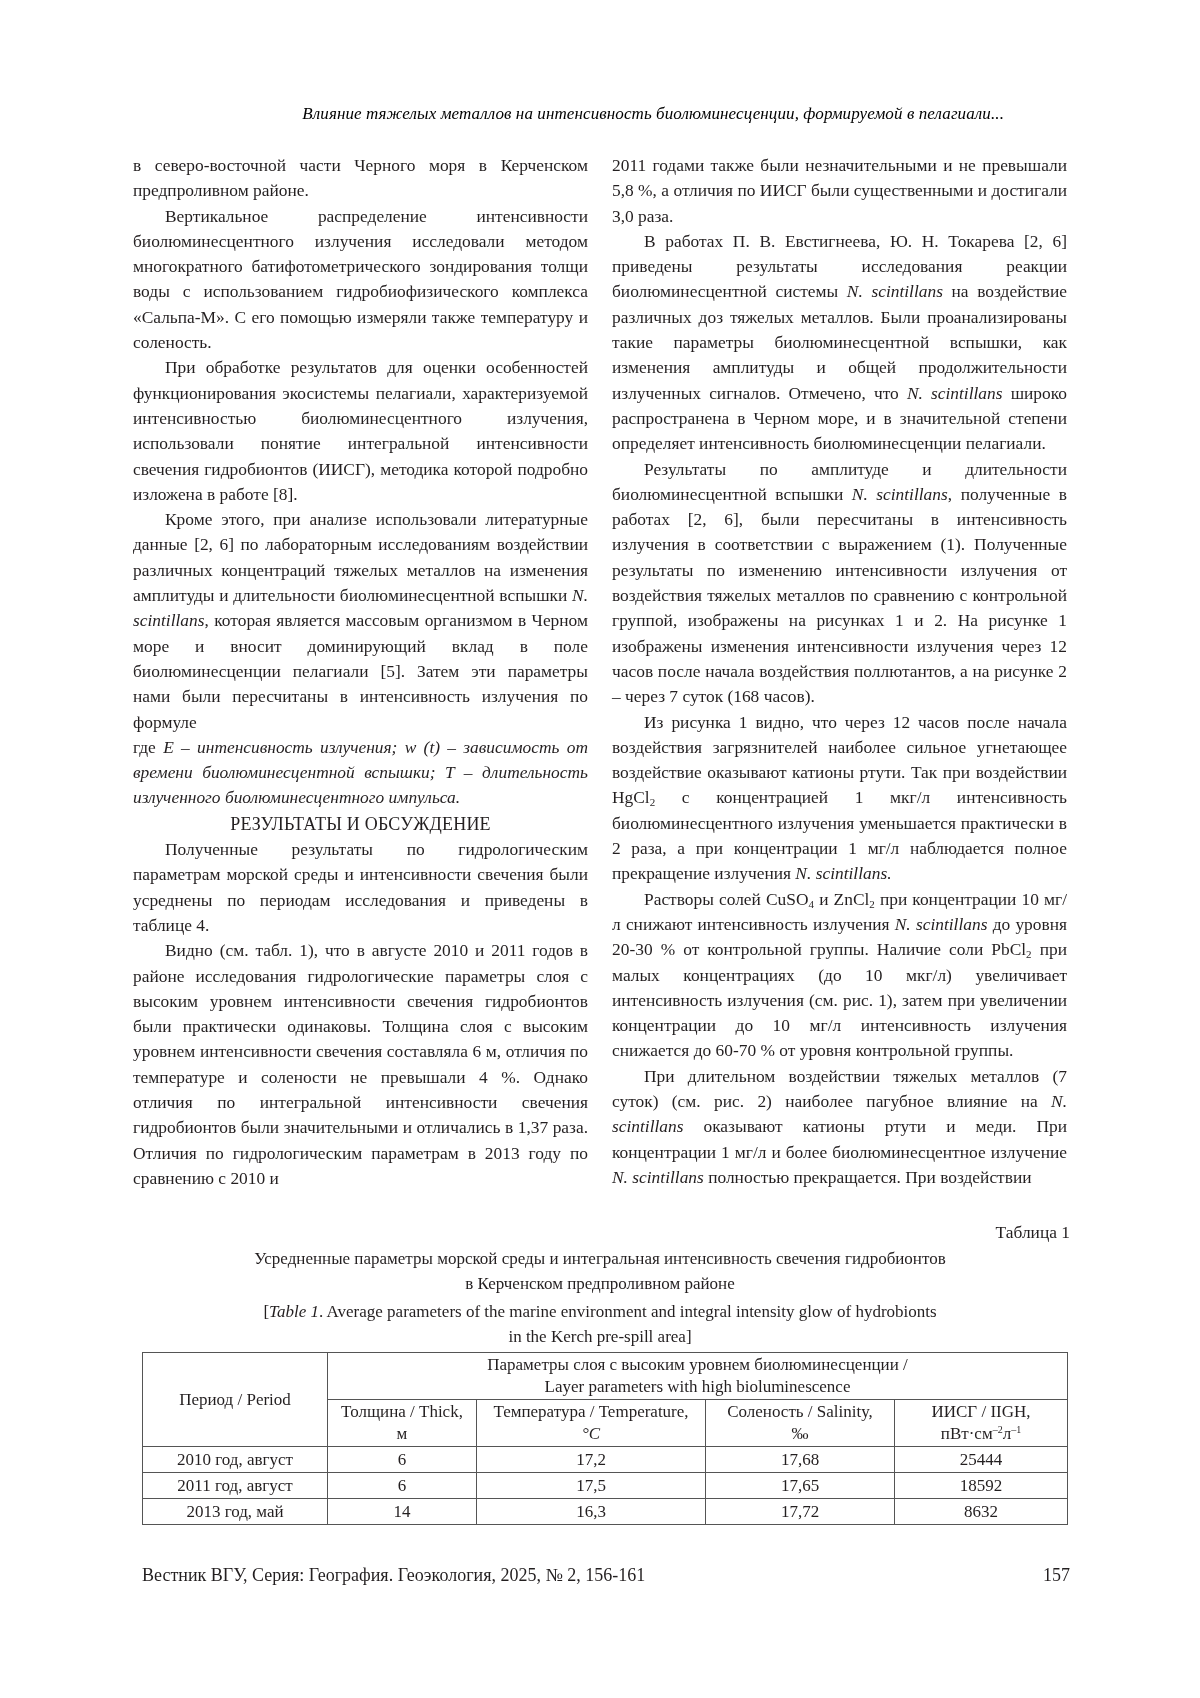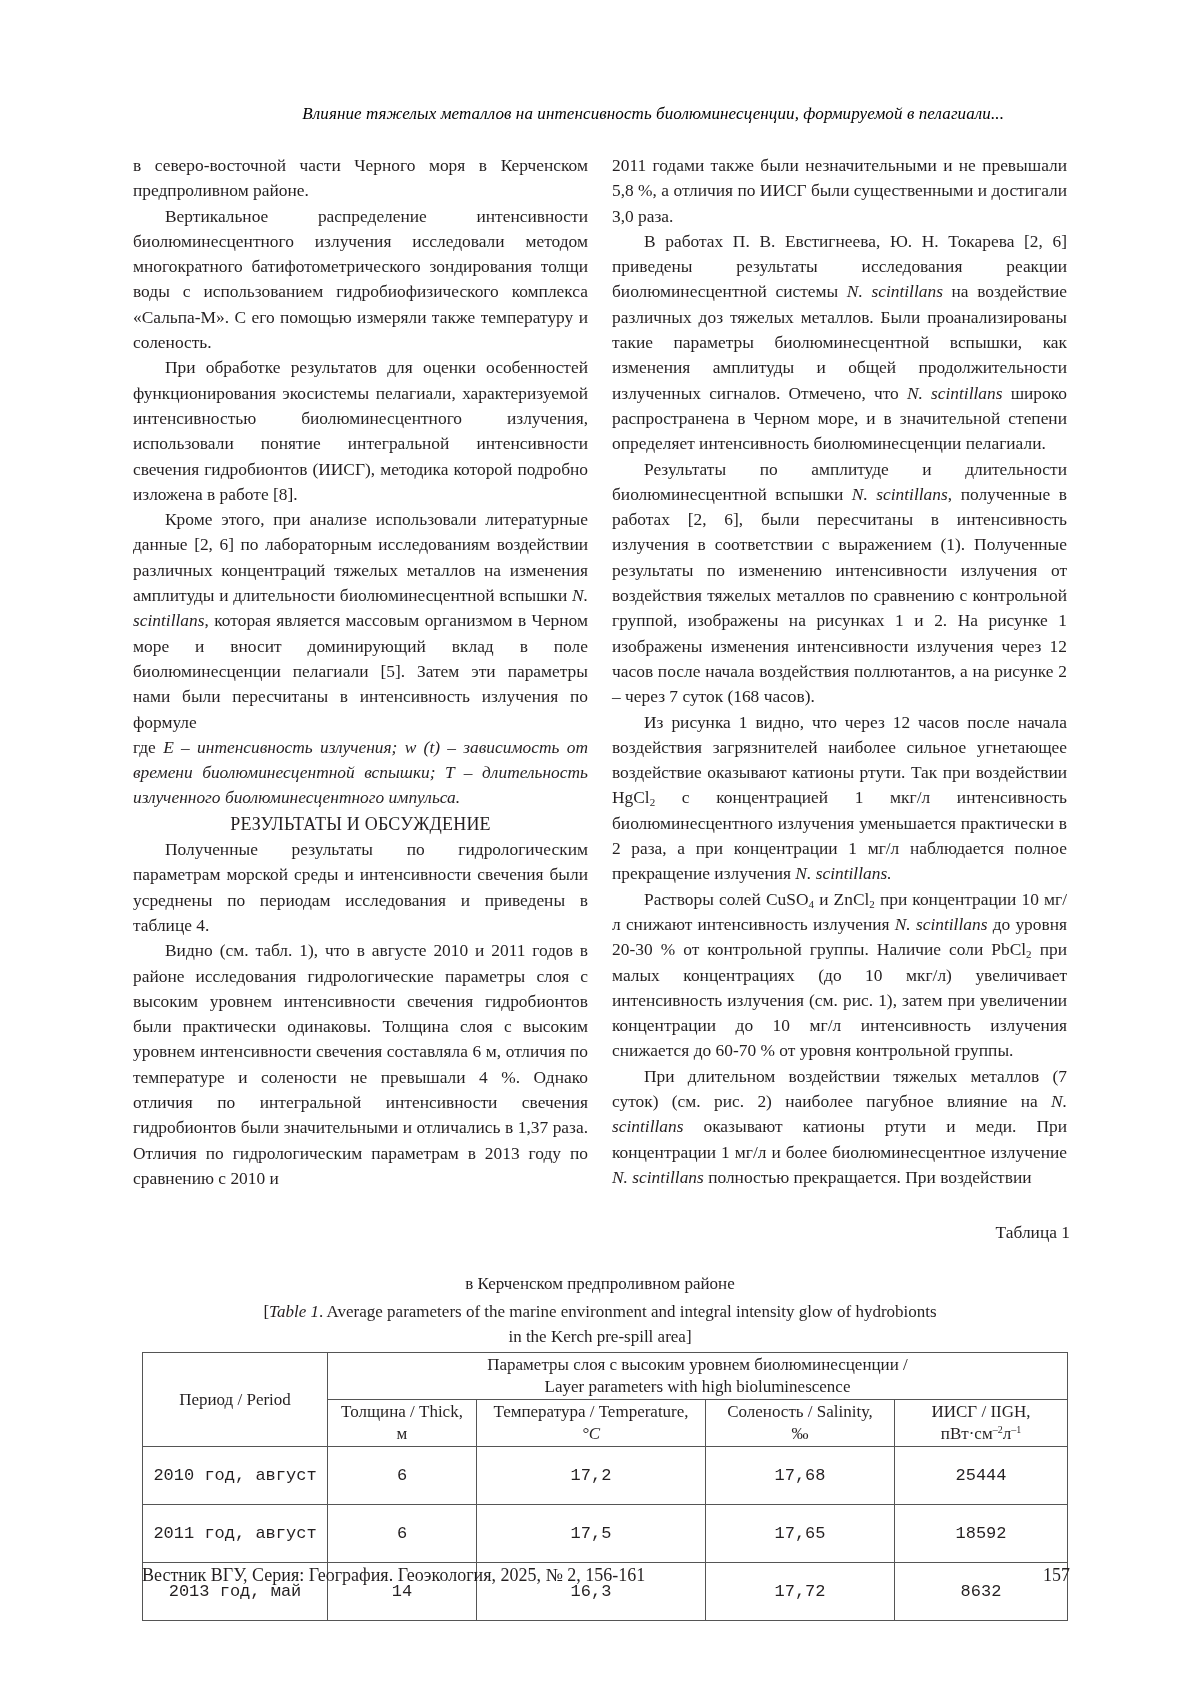--- a/index.html
+++ b/index.html
@@ -25,21 +25,21 @@
   .table-label { position: absolute; top: 1222px; right: 130px; font-size: 17.4px; }
   .table-caption { position: absolute; top: 1246px; left: 130px; width: 940px; text-align: center;
          font-size: 17px; line-height: 25px; }
   .table-caption-en { position: absolute; top: 1299px; left: 130px; width: 940px; text-align: center;
          font-size: 17px; line-height: 25px; }
   table.data { position: absolute; top: 1352px; left: 142px; width: 926px; border-collapse: collapse;
          font-size: 17px; line-height: 22px; }
   table.data td, table.data th { border: 1.5px solid #555; text-align: center; font-weight: normal; padding: 1px 4px; }
   table.data th { vertical-align: middle; }
   table.data .sub-h { line-height: 22px; }
-  table.data tbody td { height: 25px; padding: 16px 4px; font-family: Liberation Mono, monospace; }
+  table.data tbody td { height: 25px; padding: 0 4px; }
   .footer-left { position: absolute; top: 1565px; left: 142px; font-size: 18px; }
   .footer-right { position: absolute; top: 1565px; right: 130px; font-size: 18px; }
   sup.small { font-size: 10px; vertical-align: 6px; line-height: 0; }
 </style>
 </head>
 <body>
 
 <div class="running-head">Влияние тяжелых металлов на интенсивность биолюминесценции, формируемой в пелагиали...</div>
 
 <div class="col left">
@@ -57,21 +57,21 @@
   <p>2011 годами также были незначительными и не превышали 5,8 %, а отличия по ИИСГ были существенными и достигали 3,0 раза.</p>
   <p class="ind"><span>В работах П. В. Евстигнеева, Ю. Н. Токарева [2, 6] приведены результаты исследования реакции биолюминесцентной системы </span><i>N. scintillans</i><span> на воздействие различных доз тяжелых металлов. Были проанализированы такие параметры биолюминесцентной вспышки, как изменения амплитуды и общей продолжительности излученных сигналов. Отмечено, что </span><i>N. scintillans</i><span> широко распространена в Черном море, и в значительной степени определяет интенсивность биолюминесценции пелагиали.</span></p>
   <p class="ind"><span>Результаты по амплитуде и длительности биолюминесцентной вспышки </span><i>N. scintillans</i><span>, полученные в работах [2, 6], были пересчитаны в интенсивность излучения в соответствии с выражением (1). Полученные результаты по изменению интенсивности излучения от воздействия тяжелых металлов по сравнению с контрольной группой, изображены на рисунках 1 и 2. На рисунке 1 изображены изменения интенсивности излучения через 12 часов после начала воздействия поллютантов, а на рисунке 2 – через 7 суток (168 часов).</span></p>
   <p class="ind"><span>Из рисунка 1 видно, что через 12 часов после начала воздействия загрязнителей наиболее сильное угнетающее воздействие оказывают катионы ртути. Так при воздействии HgCl</span><sub>2</sub><span> с концентрацией 1 мкг/л интенсивность биолюминесцентного излучения уменьшается практически в 2 раза, а при концентрации 1 мг/л наблюдается полное прекращение излучения </span><i>N. scintillans.</i></p>
   <p class="ind"><span>Растворы солей CuSO</span><sub>4</sub><span> и ZnCl</span><sub>2</sub><span> при концентрации 10 мг/л снижают интенсивность излучения </span><i>N. scintillans</i><span> до уровня 20-30 % от контрольной группы. Наличие соли PbCl</span><sub>2</sub><span> при малых концентрациях (до 10 мкг/л) увеличивает интенсивность излучения (см. рис. 1), затем при увеличении концентрации до 10 мг/л интенсивность излучения снижается до 60-70 % от уровня контрольной группы.</span></p>
   <p class="ind"><span>При длительном воздействии тяжелых металлов (7 суток) (см. рис. 2) наиболее пагубное влияние на </span><i>N. scintillans</i><span> оказывают катионы ртути и меди. При концентрации 1 мг/л и более биолюминесцентное излучение </span><i>N. scintillans</i><span> полностью прекращается. При воздействии</span></p>
 </div>
 
 <div class="table-label">Таблица 1</div>
 <div class="table-caption">
-  <br>
+  <span>Усредненные параметры морской среды и интегральная интенсивность свечения гидробионтов</span><br>
   <span>в Керченском предпроливном районе</span>
 </div>
 <div class="table-caption-en">
   <span>[</span><i>Table 1</i><span>. Average parameters of the marine environment and integral intensity glow of hydrobionts</span><br>
   <span>in the Kerch pre-spill area]</span>
 </div>
 
 <table class="data">
   <thead>
     <tr>

